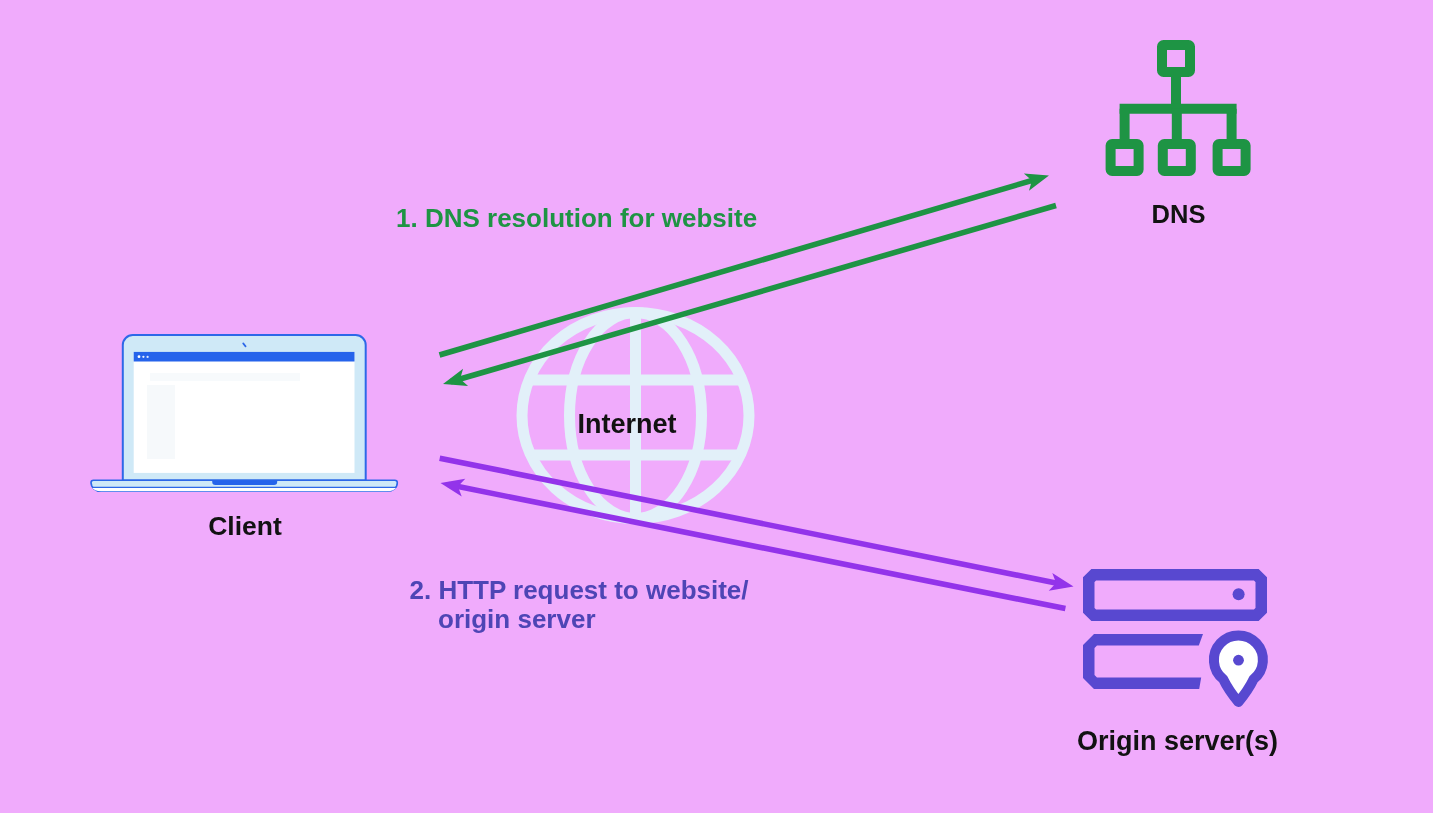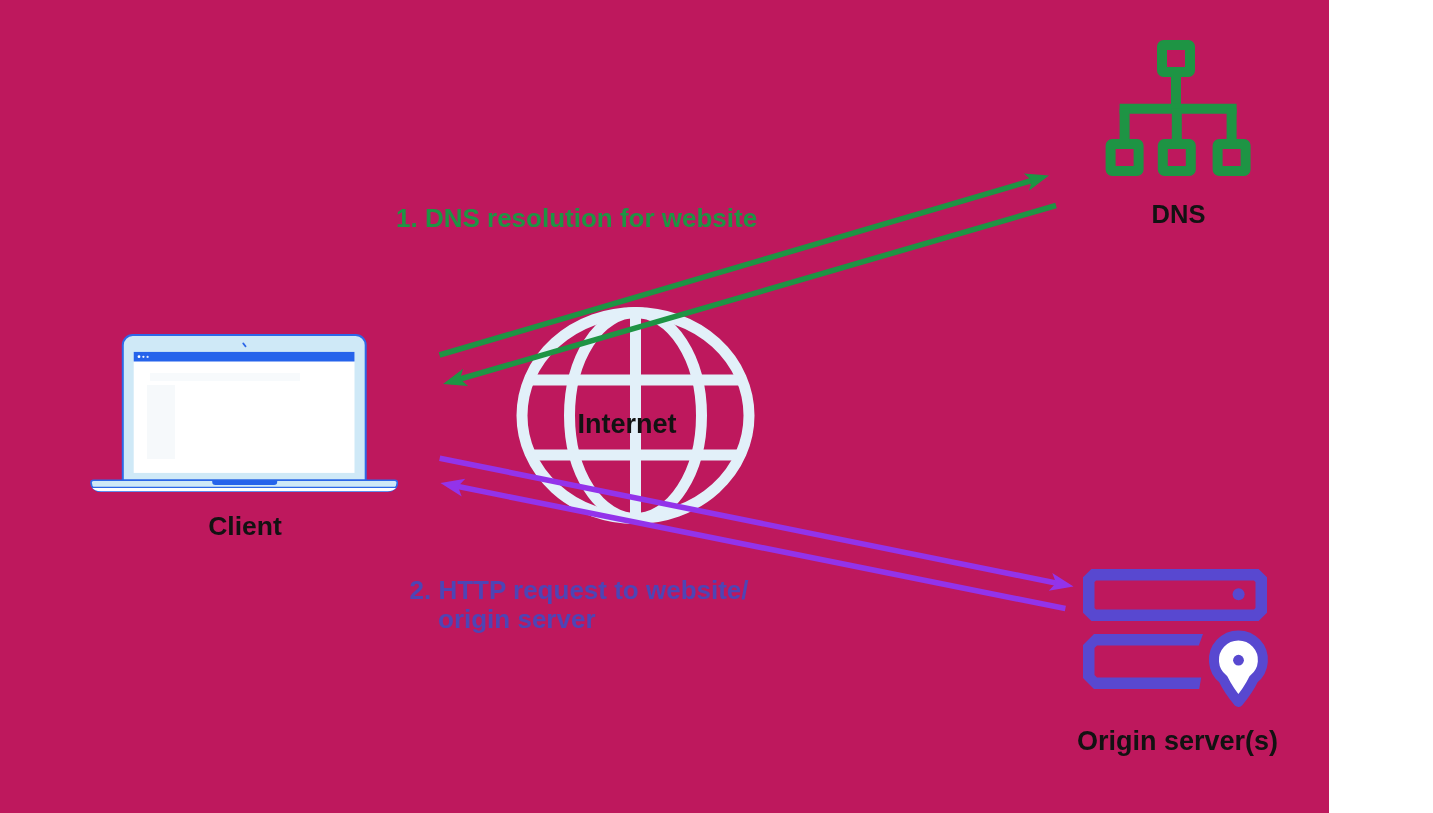--- a/index.html
+++ b/index.html
@@ -1,16 +1,16 @@
 <!DOCTYPE html>
 <html><head>
 <meta charset="utf-8">
 <style>
   html,body{margin:0;padding:0;background:#ffffff;}
-  .stage{position:relative;width:1329px;height:813px;background:#be185d;overflow:hidden;
+  .stage{position:relative;width:1433px;height:813px;background:#f0abfc;overflow:hidden;
          font-family:"Liberation Sans", sans-serif;}
   svg{position:absolute;left:0;top:0;}
   text{font-family:"Liberation Sans", sans-serif;font-weight:bold;}
 </style>
 </head>
 <body>
 <div class="stage">
 <svg width="1433" height="813" viewBox="0 0 1433 813">
   <defs>
     <marker id="gh" markerUnits="userSpaceOnUse" markerWidth="60" markerHeight="40" refX="0" refY="0" orient="auto" overflow="visible">

